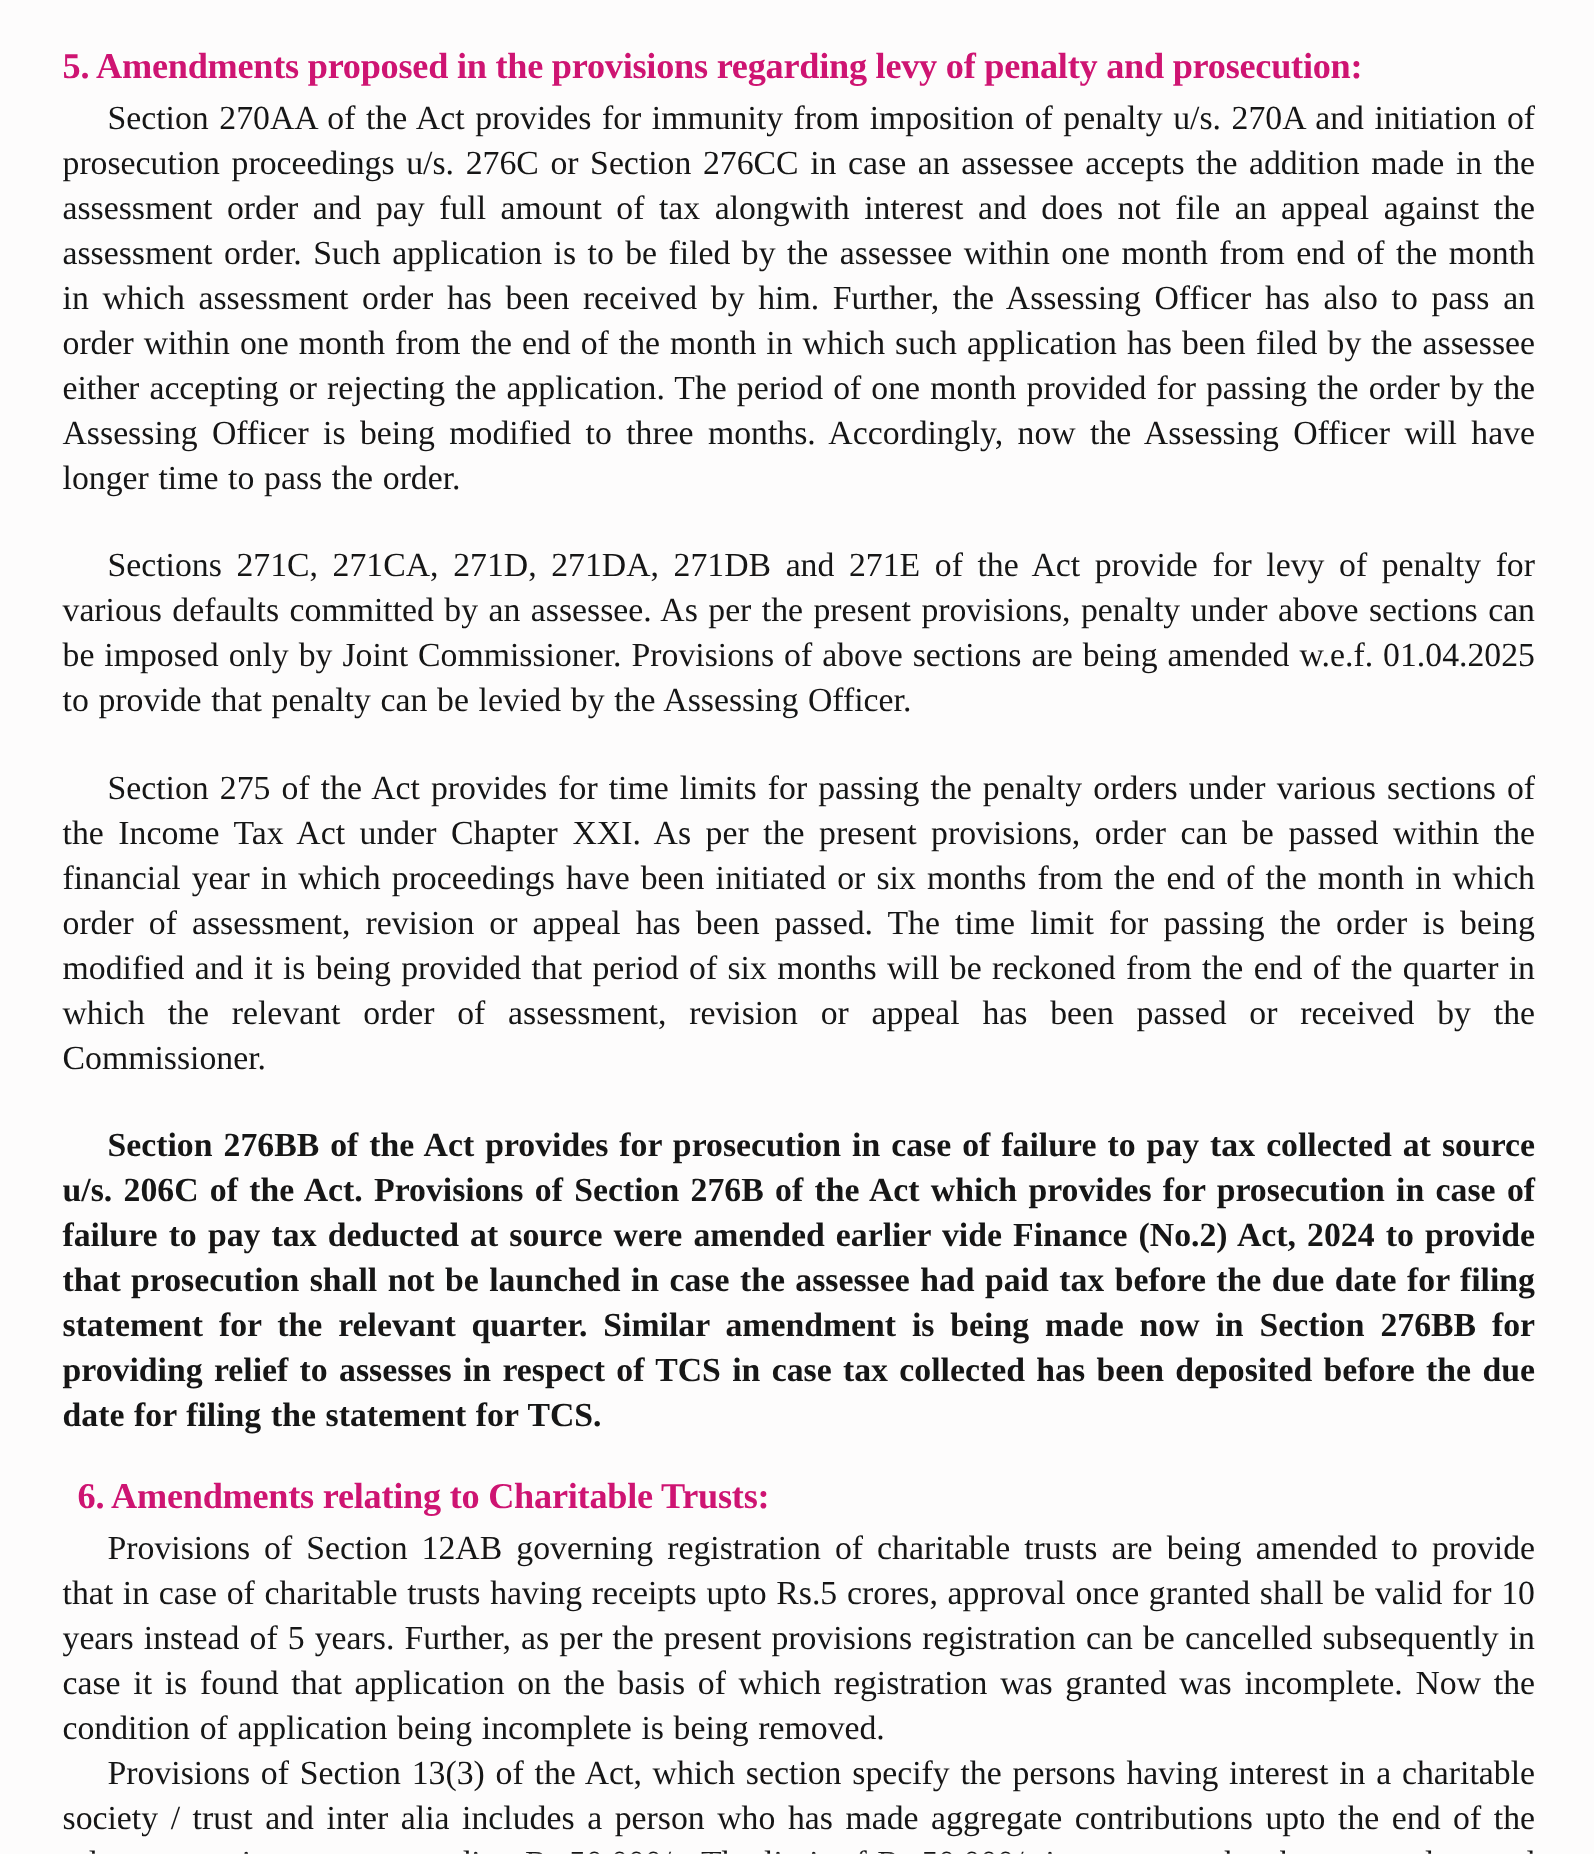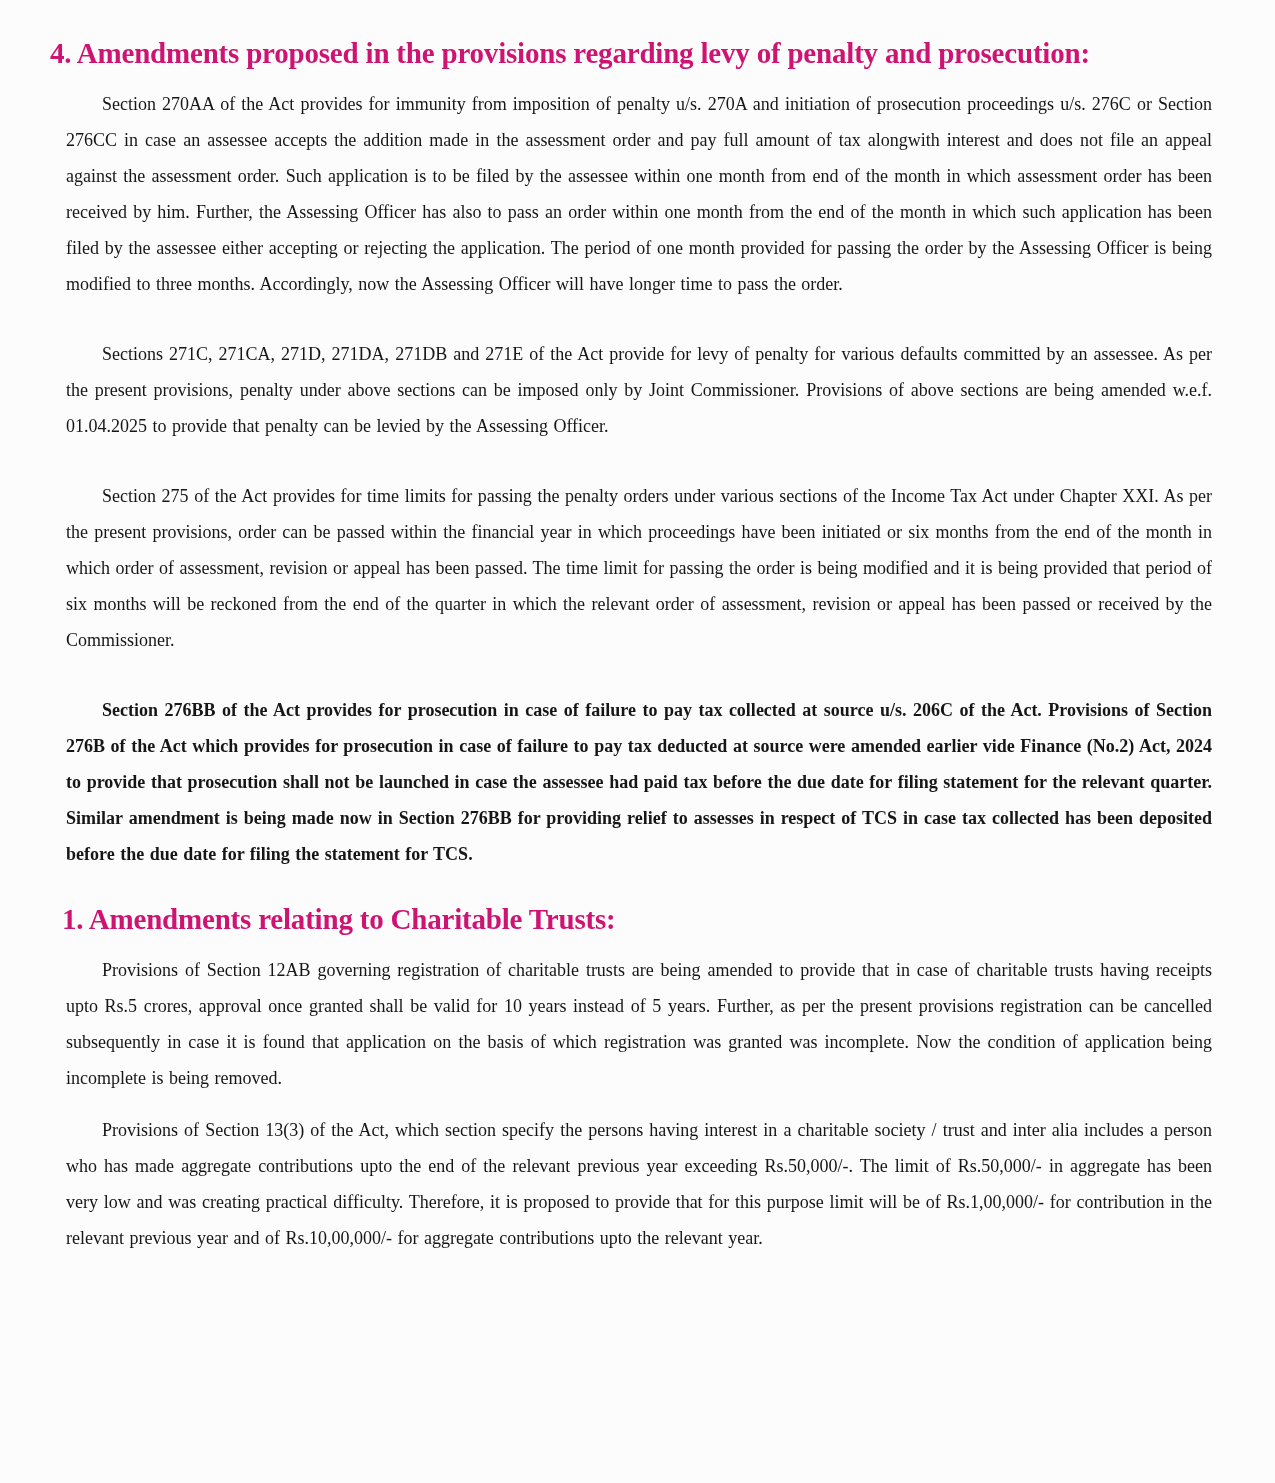--- a/index.html
+++ b/index.html
@@ -28,47 +28,47 @@
     letter-spacing: -0.2px;
     margin: 0 0 6px 0;
   }
   .section-heading.offset {
     padding-left: 12px;
   }
   .heading-gap-6 {
     margin-top: 30px;
   }
   .para {
-    font-size: 18px;
+    font-size: 27px;
     line-height: 36px;
     text-align: justify;
     text-indent: 36px;
-    margin: 16px;
+    margin: 0;
     word-spacing: 1px;
   }
   .para.spaced {
     margin-bottom: 34px;
   }
   .para.last-of-5 {
     margin-bottom: 0;
     font-weight: bold;
   }
 </style>
 </head>
 <body>
 
 <div class="page">
 
   <section>
-    <h2 class="section-heading">4. Amendments proposed in the provisions regarding levy of penalty and prosecution:</h2>
+    <h2 class="section-heading">5. Amendments proposed in the provisions regarding levy of penalty and prosecution:</h2>
     <p class="para spaced">Section 270AA of the Act provides for immunity from imposition of penalty u/s. 270A and initiation of prosecution proceedings u/s. 276C or Section 276CC in case an assessee accepts the addition made in the assessment order and pay full amount of tax alongwith interest and does not file an appeal against the assessment order. Such application is to be filed by the assessee within one month from end of the month in which assessment order has been received by him. Further, the Assessing Officer has also to pass an order within one month from the end of the month in which such application has been filed by the assessee either accepting or rejecting the application. The period of one month provided for passing the order by the Assessing Officer is being modified to three months. Accordingly, now the Assessing Officer will have longer time to pass the order.</p>
     <p class="para spaced">Sections 271C, 271CA, 271D, 271DA, 271DB and 271E of the Act provide for levy of penalty for various defaults committed by an assessee. As per the present provisions, penalty under above sections can be imposed only by Joint Commissioner. Provisions of above sections are being amended w.e.f. 01.04.2025 to provide that penalty can be levied by the Assessing Officer.</p>
     <p class="para spaced">Section 275 of the Act provides for time limits for passing the penalty orders under various sections of the Income Tax Act under Chapter XXI. As per the present provisions, order can be passed within the financial year in which proceedings have been initiated or six months from the end of the month in which order of assessment, revision or appeal has been passed. The time limit for passing the order is being modified and it is being provided that period of six months will be reckoned from the end of the quarter in which the relevant order of assessment, revision or appeal has been passed or received by the Commissioner.</p>
     <p class="para last-of-5">Section 276BB of the Act provides for prosecution in case of failure to pay tax collected at source u/s. 206C of the Act. Provisions of Section 276B of the Act which provides for prosecution in case of failure to pay tax deducted at source were amended earlier vide Finance (No.2) Act, 2024 to provide that prosecution shall not be launched in case the assessee had paid tax before the due date for filing statement for the relevant quarter. Similar amendment is being made now in Section 276BB for providing relief to assesses in respect of TCS in case tax collected has been deposited before the due date for filing the statement for TCS.</p>
   </section>
 
   <section>
-    <h2 class="section-heading offset heading-gap-6">1. Amendments relating to Charitable Trusts:</h2>
+    <h2 class="section-heading offset heading-gap-6">6. Amendments relating to Charitable Trusts:</h2>
     <p class="para">Provisions of Section 12AB governing registration of charitable trusts are being amended to provide that in case of charitable trusts having receipts upto Rs.5 crores, approval once granted shall be valid for 10 years instead of 5 years. Further, as per the present provisions registration can be cancelled subsequently in case it is found that application on the basis of which registration was granted was incomplete. Now the condition of application being incomplete is being removed.</p>
     <p class="para">Provisions of Section 13(3) of the Act, which section specify the persons having interest in a charitable society / trust and inter alia includes a person who has made aggregate contributions upto the end of the relevant previous year exceeding Rs.50,000/-. The limit of Rs.50,000/- in aggregate has been very low and was creating practical difficulty. Therefore, it is proposed to provide that for this purpose limit will be of Rs.1,00,000/- for contribution in the relevant previous year and of Rs.10,00,000/- for aggregate contributions upto the relevant year.</p>
   </section>
 
 </div>
 
 </body></html>

